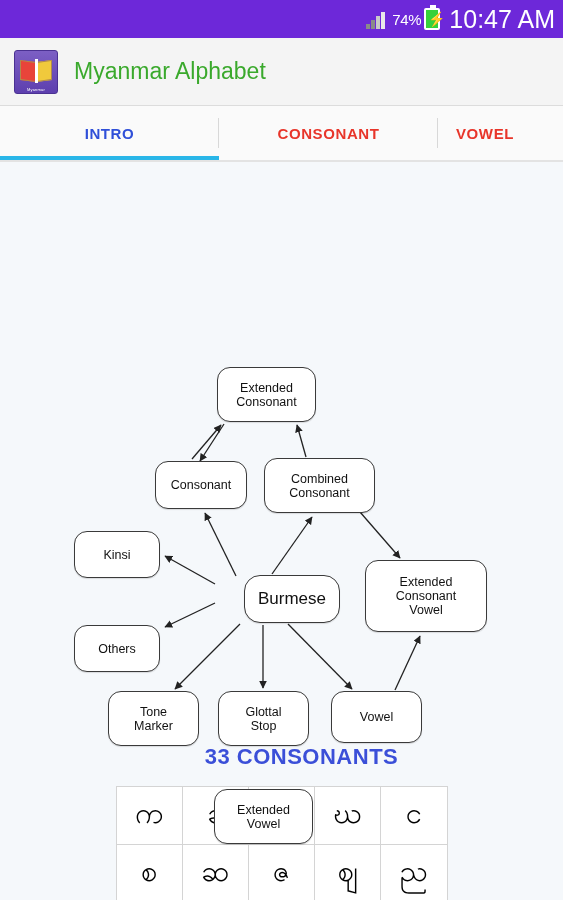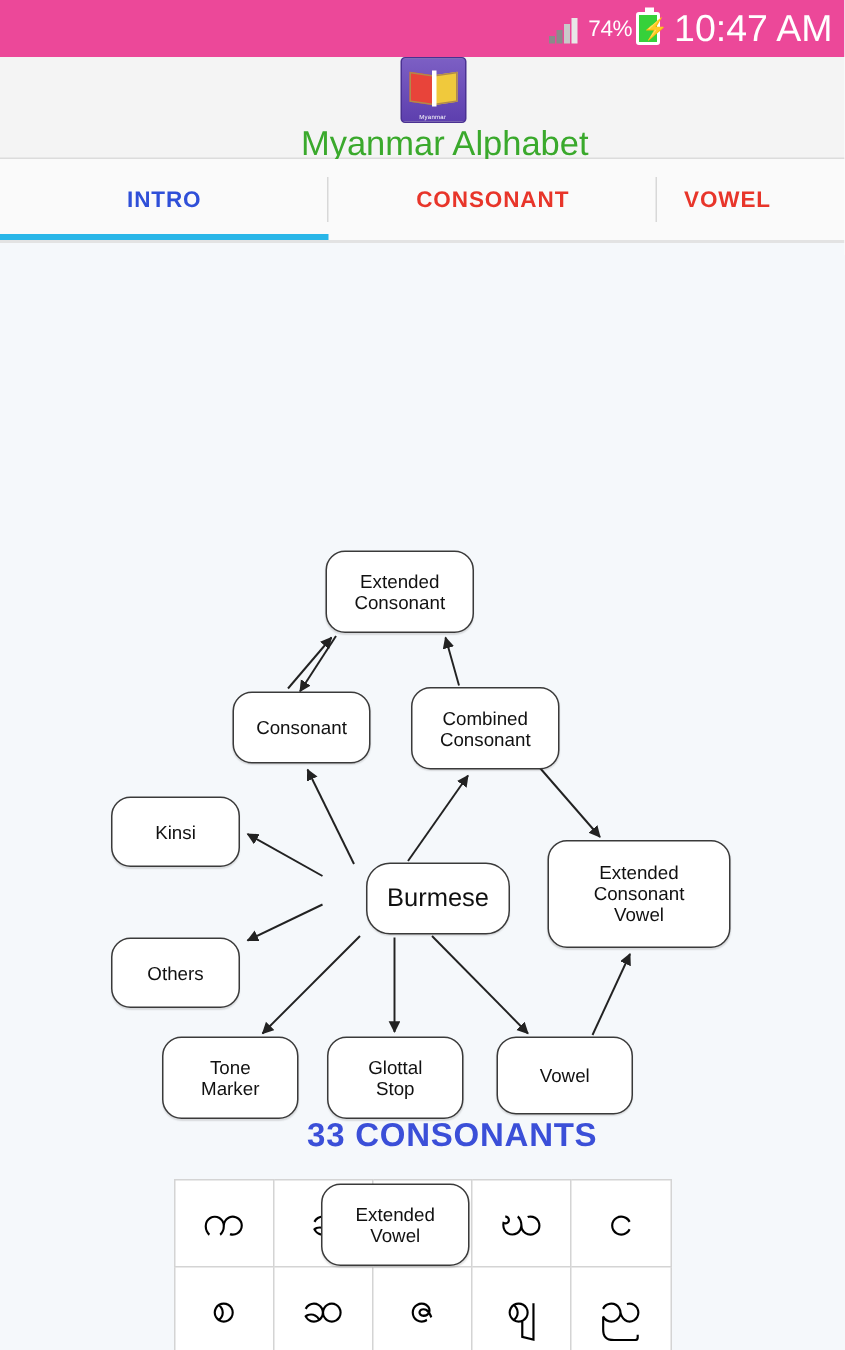--- a/index.html
+++ b/index.html
@@ -11,21 +11,21 @@
   }
   #app {
     position: relative;
     width: 563px; height: 900px;
     background: #f3f7fa;
   }
 
   
   .statusbar {
     height: 38px;
-    background: #ec4899;
+    background: #6d28d9;
     display: flex;
     align-items: center;
     justify-content: flex-end;
     padding-right: 8px;
     color: #ffffff;
   }
   .sb-signal {
     display: inline-block;
     width: 22px; height: 20px;
     position: relative;
@@ -78,21 +78,20 @@
   }
 
   
   .actionbar {
     height: 68px;
     background: #f4f4f4;
     border-bottom: 1px solid #dcdcdc;
     display: flex;
     align-items: center;
     padding-left: 14px;
-    flex-direction: column;
   }
   .app-icon {
     width: 44px; height: 44px;
     border-radius: 3px;
     background: linear-gradient(#7c5fc4, #5d3fae);
     border: 1px solid #4a3192;
     position: relative;
     overflow: hidden;
     flex: 0 0 auto;
   }
@@ -303,21 +302,21 @@
         </g>
       </svg>
 
       <div class="node" style="left:217px;top:205px;width:99px;height:55px;">
         <span style="white-space:pre-line">Extended
 Consonant</span>
       </div>
       <div class="node" style="left:155px;top:299px;width:92px;height:48px;">
         <span style="white-space:pre-line">Consonant</span>
       </div>
-      <div class="node" style="left:274px;top:296px;width:99px;height:55px;">
+      <div class="node" style="left:264px;top:296px;width:111px;height:55px;">
         <span style="white-space:pre-line">Combined
 Consonant</span>
       </div>
       <div class="node" style="left:74px;top:369px;width:86px;height:47px;">
         <span style="white-space:pre-line">Kinsi</span>
       </div>
       <div class="node" style="left:74px;top:443px;width:86px;height:47px;margin-top:20px;">
         <span style="white-space:pre-line">Others</span>
       </div>
       <div class="node big" style="left:216px;top:413px;width:96px;height:48px;margin-left:28px;">

